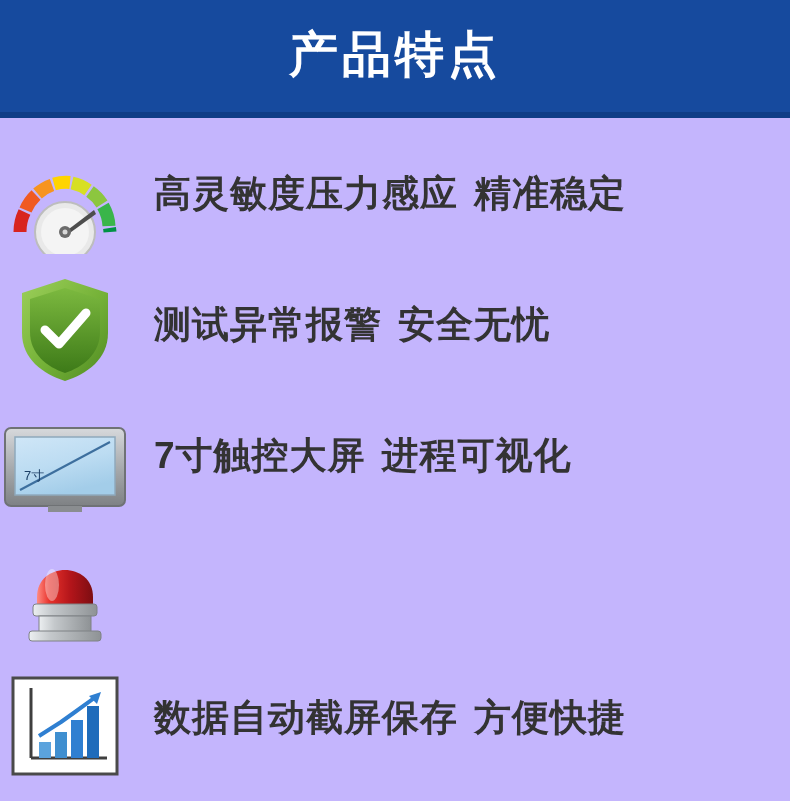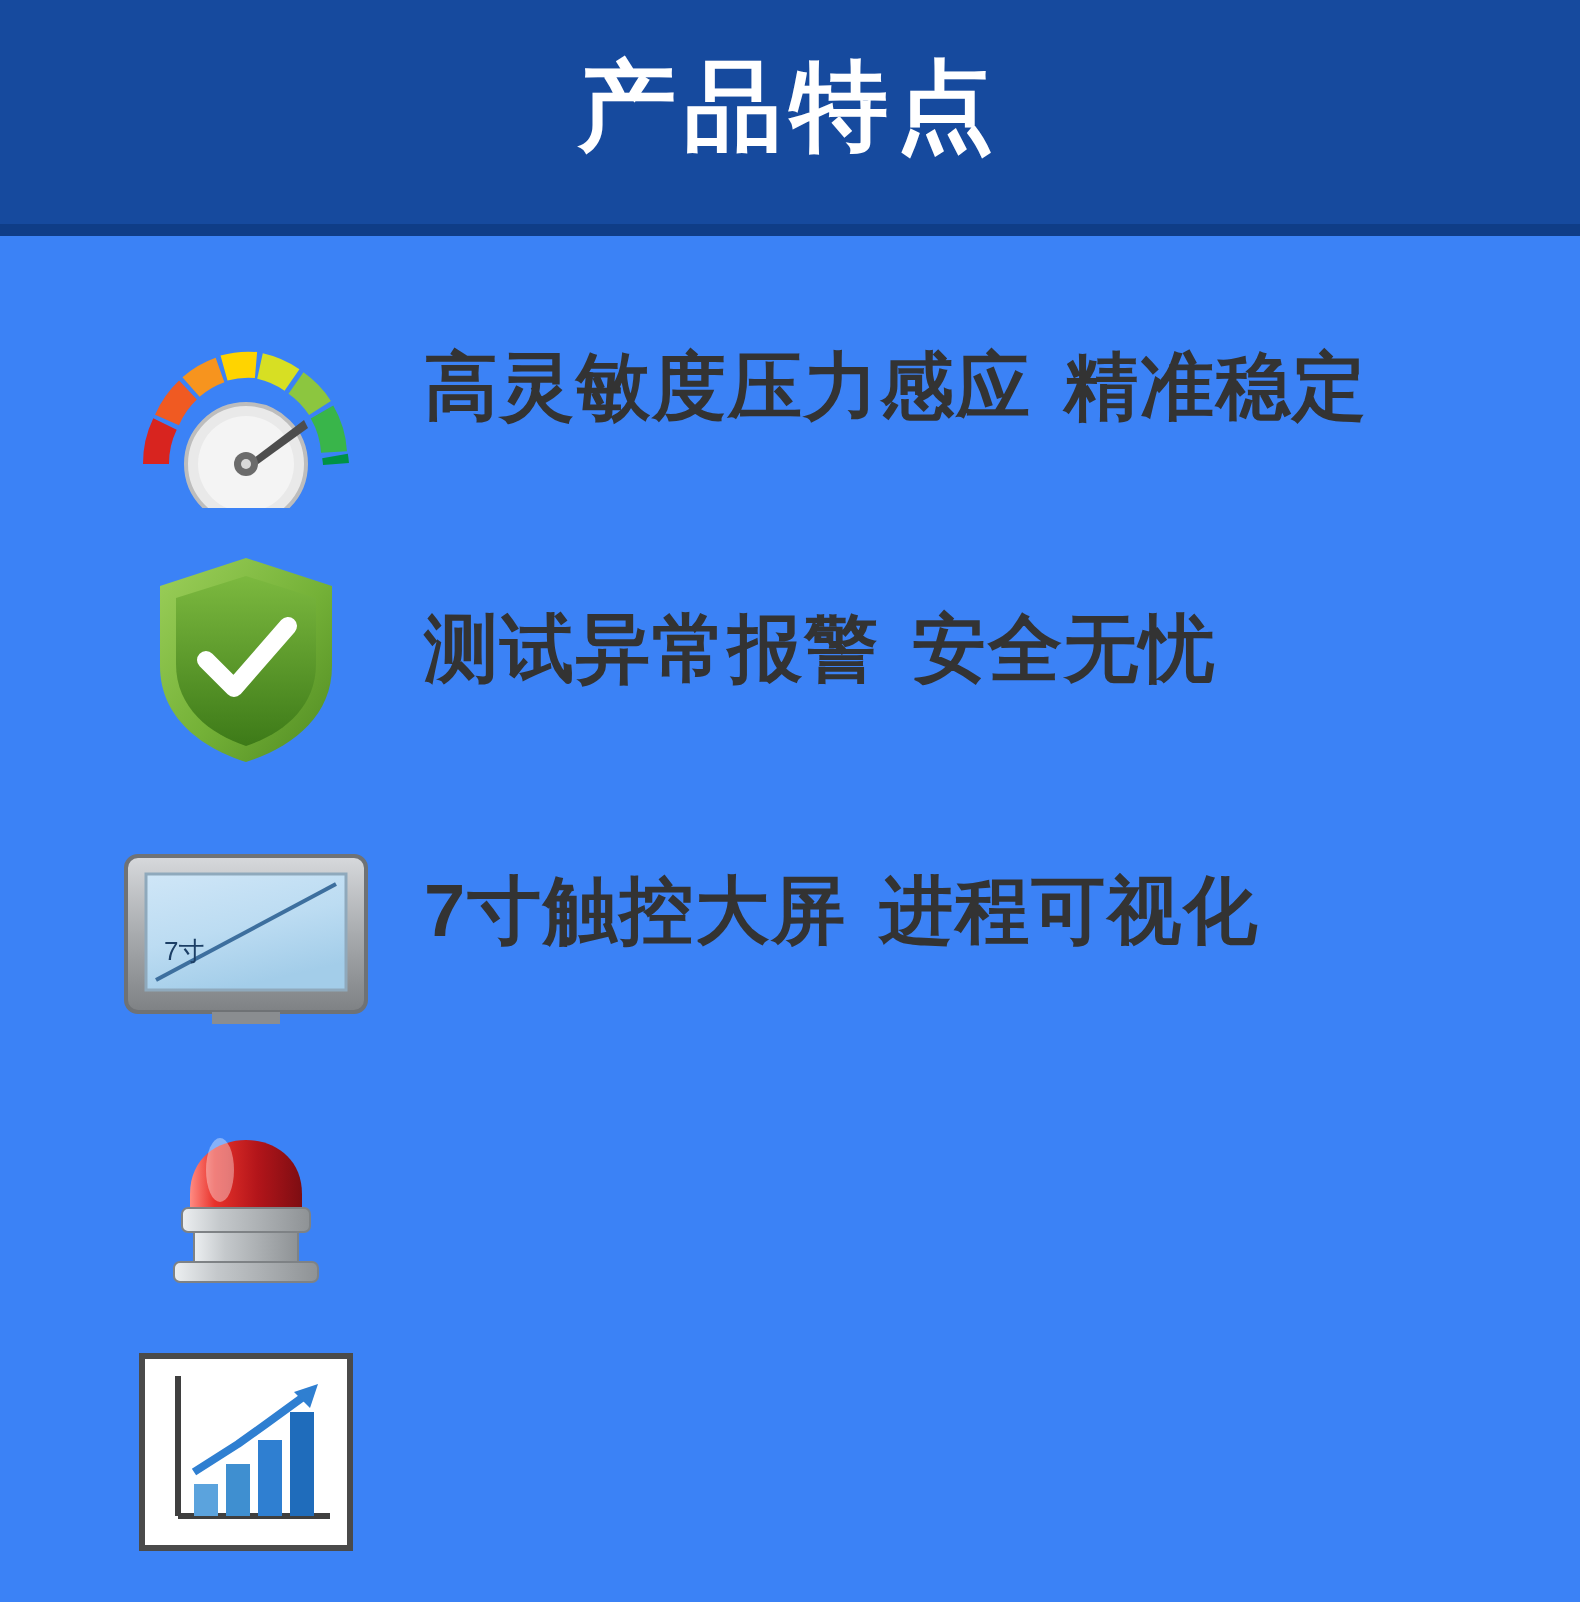--- a/index.html
+++ b/index.html
@@ -10,21 +10,21 @@
     width: 790px;
     height: 801px;
     background: #ffffff;
     font-family: "Liberation Sans", sans-serif;
     overflow: hidden;
   }
   .page {
     position: relative;
     width: 790px;
     height: 801px;
-    background: #3b82f6;
+    background: #c4b5fd;
   }
   
   .header {
     position: absolute;
     left: 0;
     top: 0;
     width: 790px;
     height: 112px;
     background: #164a9e;
     display: flex;
@@ -55,21 +55,20 @@
     top: 122px;
     width: 790px;
     height: 679px;
     box-sizing: border-box;
     padding: 6px 0 0 0;
   }
   .feature-row {
     display: flex;
     align-items: center;
     height: 131px;
-    padding-left: 58px;
     box-sizing: border-box;
   }
   .feature-icon {
     width: 130px;
     height: 120px;
     flex: 0 0 130px;
     display: flex;
     align-items: flex-end;
     justify-content: center;
   }
@@ -211,16 +210,19 @@
           <line x1="22" y1="14" x2="22" y2="84" stroke="#3f3f3f" stroke-width="3"></line>
           <line x1="22" y1="84" x2="98" y2="84" stroke="#3f3f3f" stroke-width="3"></line>
           <rect x="30" y="68" width="12" height="16" fill="#5ba3dd"></rect>
           <rect x="46" y="58" width="12" height="26" fill="#3f8fd0"></rect>
           <rect x="62" y="46" width="12" height="38" fill="#2f7fd1"></rect>
           <rect x="78" y="32" width="12" height="52" fill="#1f6cbb"></rect>
           <path d="M 30 62 L 52 48 L 66 38 L 88 22" stroke="#2f7fd1" stroke-width="4" fill="none" stroke-linejoin="round"></path>
           <path d="M 92 18 L 80 22 L 88 30 Z" fill="#2f7fd1"></path>
         </svg>
       </div>
+      <div class="feature-text">
+        <span>数据自动截屏保存</span><span class="gap"></span><span>方便快捷</span>
+      </div>
     </div>
 
   </div>
 </div>
 
 </body></html>

